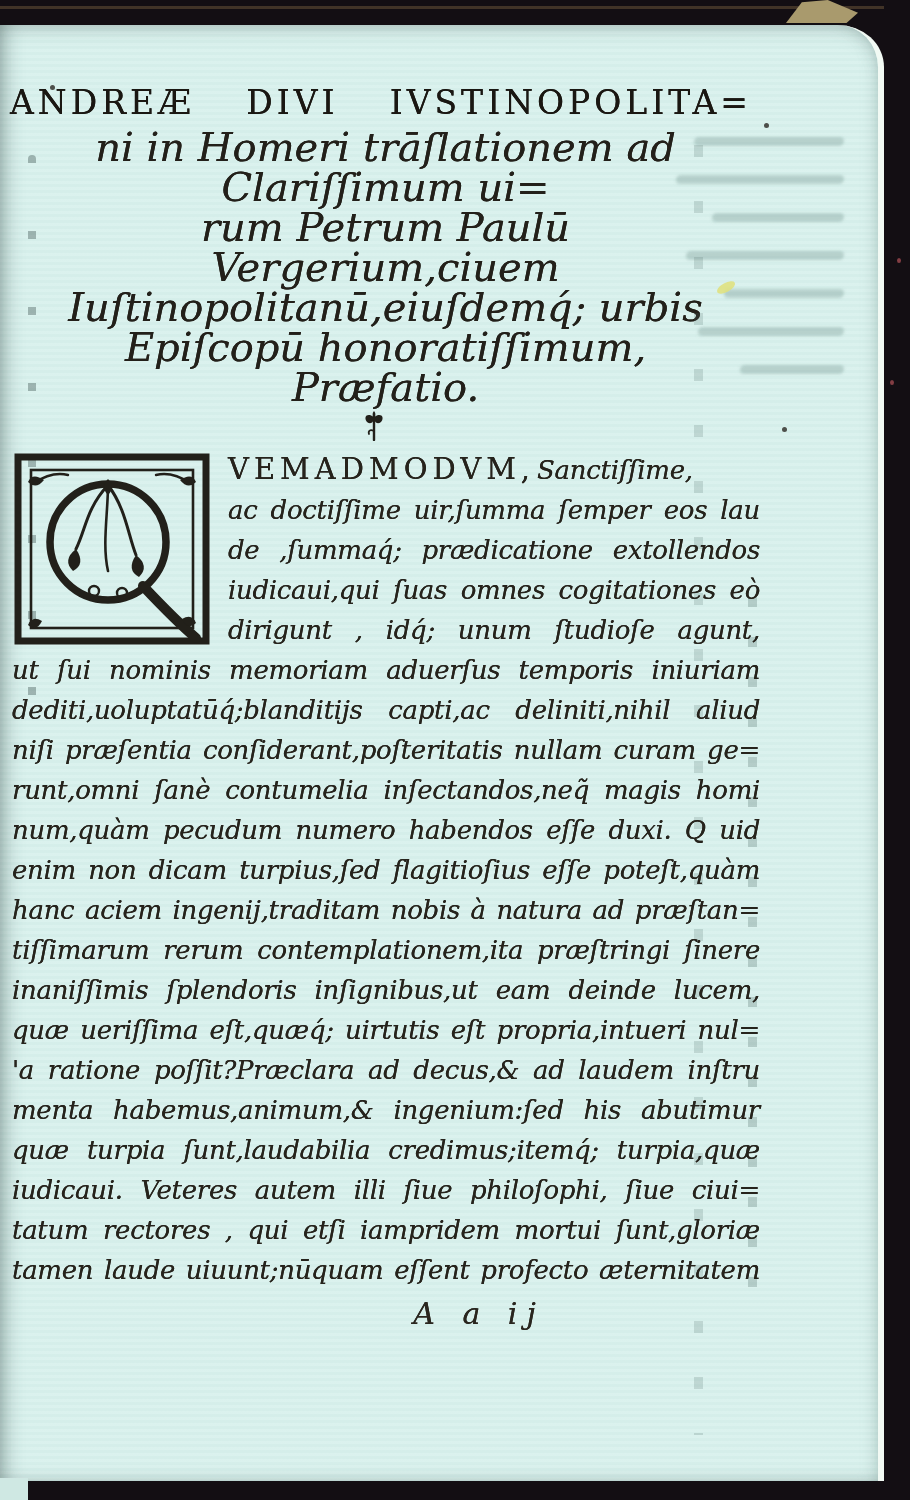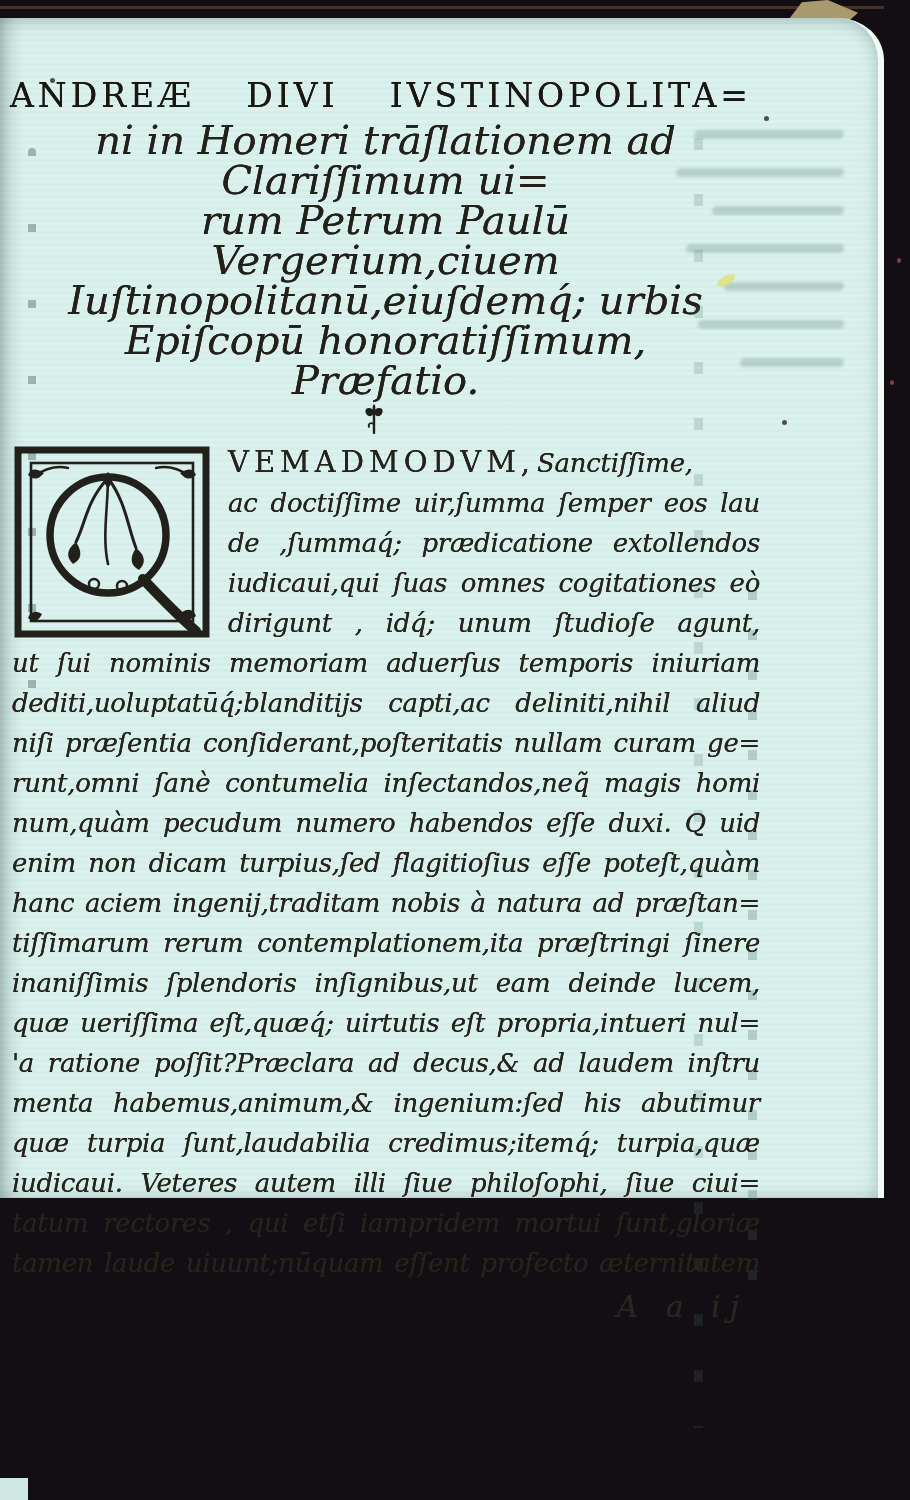--- a/index.html
+++ b/index.html
@@ -17,21 +17,21 @@
     background:#4a3a2c; opacity:.85; }
   .tan-wedge { position:absolute; top:0; left:786px; width:72px; height:23px;
     background:#a99a6d; clip-path:polygon(0 100%, 22% 10%, 58% 0, 100% 55%, 84% 100%); }
   .pale-corner { position:absolute; left:0; top:1478px; width:28px; height:22px;
     background:#cfe8e3; }
   .red-speck { position:absolute; width:4px; height:5px; border-radius:50%;
     background:#a04a50; opacity:.8; }
 
   
   .page {
-    position:absolute; left:0; top:18px; width:884px; height:1180px;
+    position:absolute; left:0; top:25px; width:884px; height:1456px;
     background:
       repeating-linear-gradient(180deg, rgba(255,255,255,.045) 0 3px, rgba(140,185,178,.05) 3px 6px),
       #d9f1ed;
     border-right:6px solid #f2faf4;
     border-top-right-radius:46px 42px;
     box-shadow:
       inset 16px 0 20px -12px rgba(40,60,58,.38),
       inset -12px 0 16px -10px rgba(110,145,140,.28),
       inset 0 12px 22px -14px rgba(40,55,52,.35),
       inset 0 -10px 18px -12px rgba(60,80,76,.25);
@@ -75,21 +75,21 @@
   .text-block { position:relative; width:760px; margin:6px 0 0 12px; }
   .dropcap-box { float:left; width:196px; height:192px; margin:4px 18px 4px 2px; }
   .bline {
     font-style:italic; font-size:26px; line-height:40px; letter-spacing:-0.3px;
     color:#26231c; text-align:justify; text-align-last:justify;
     text-shadow:0 0 .4px #26231c; width:748px; max-width:748px;
   }
   .bline.indent { width:auto; }
   .caps-start { font-style:normal; font-size:29px; letter-spacing:5px; padding-right:2px; }
 
-  .signature { width:748px; margin-top:6px; text-align:right; padding-left:210px;
+  .signature { width:748px; margin-top:6px; text-align:center; padding-left:210px;
     font-style:italic; font-size:30px; letter-spacing:9px; color:#2a261f;
     text-shadow:0 0 .4px #2a261f; }
 
   svg .wood { stroke:#22201a; fill:none; stroke-linecap:round; }
   svg .woodfill { fill:#22201a; stroke:none; }
 </style>
 </head>
 <body>
 
 <div class="scene">

